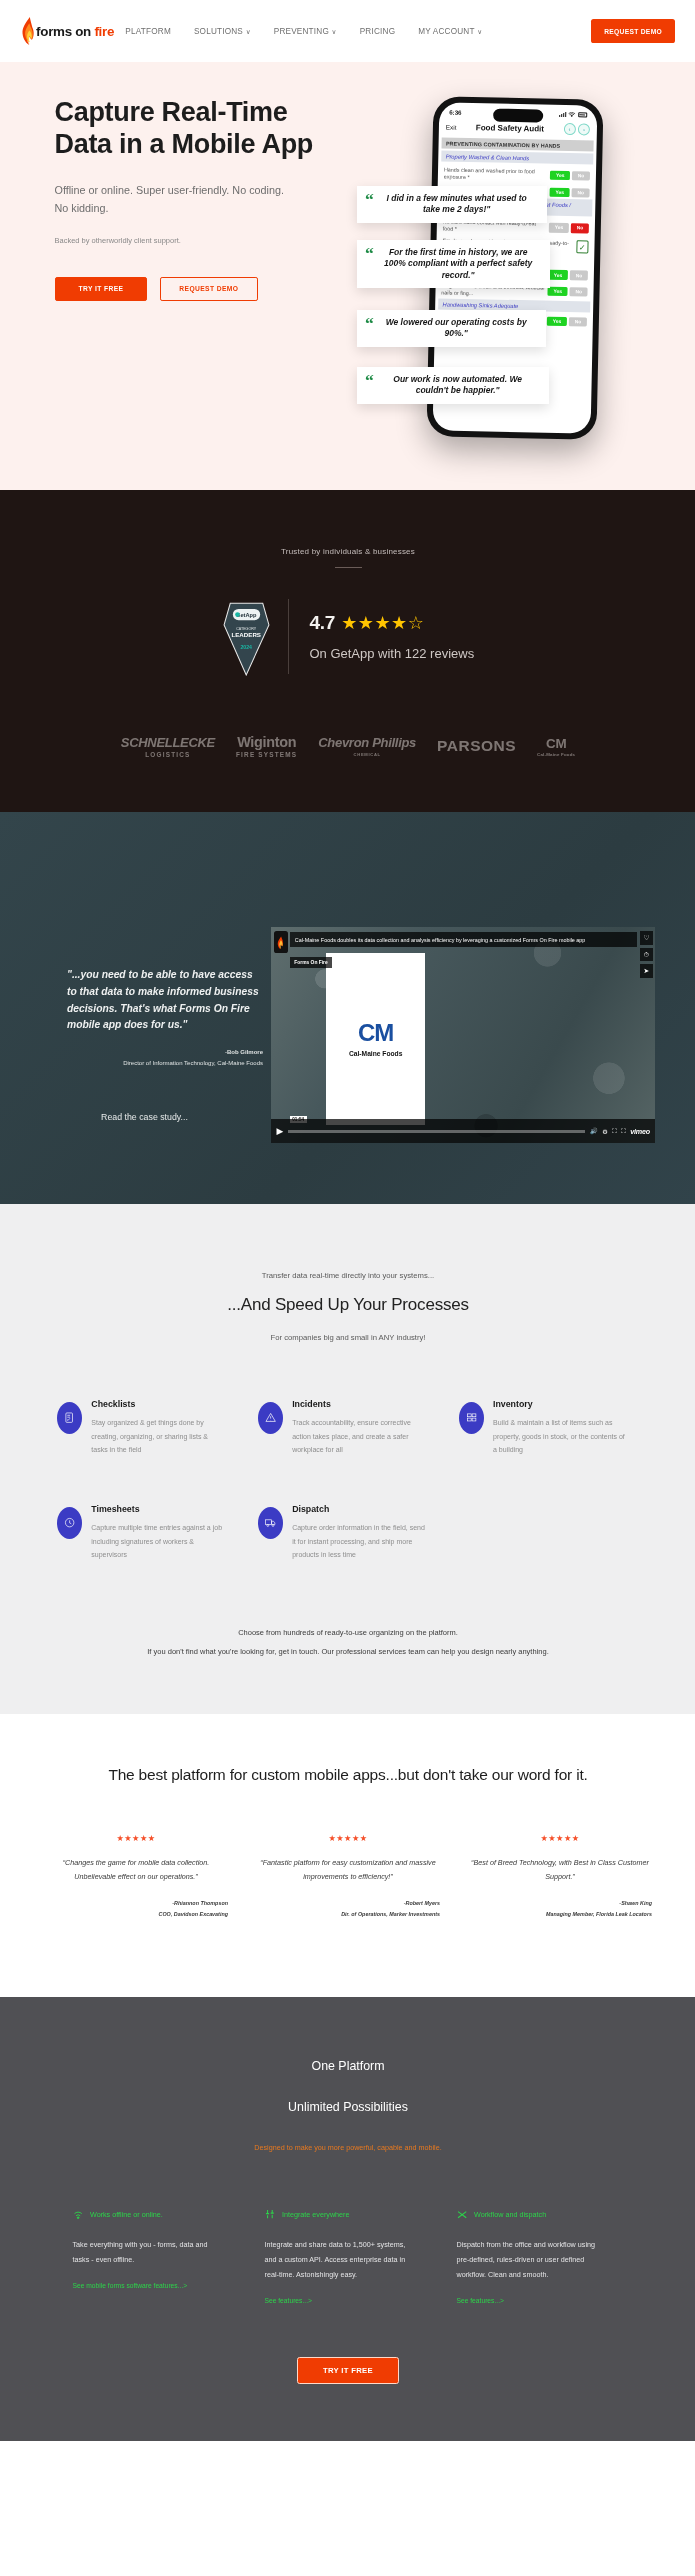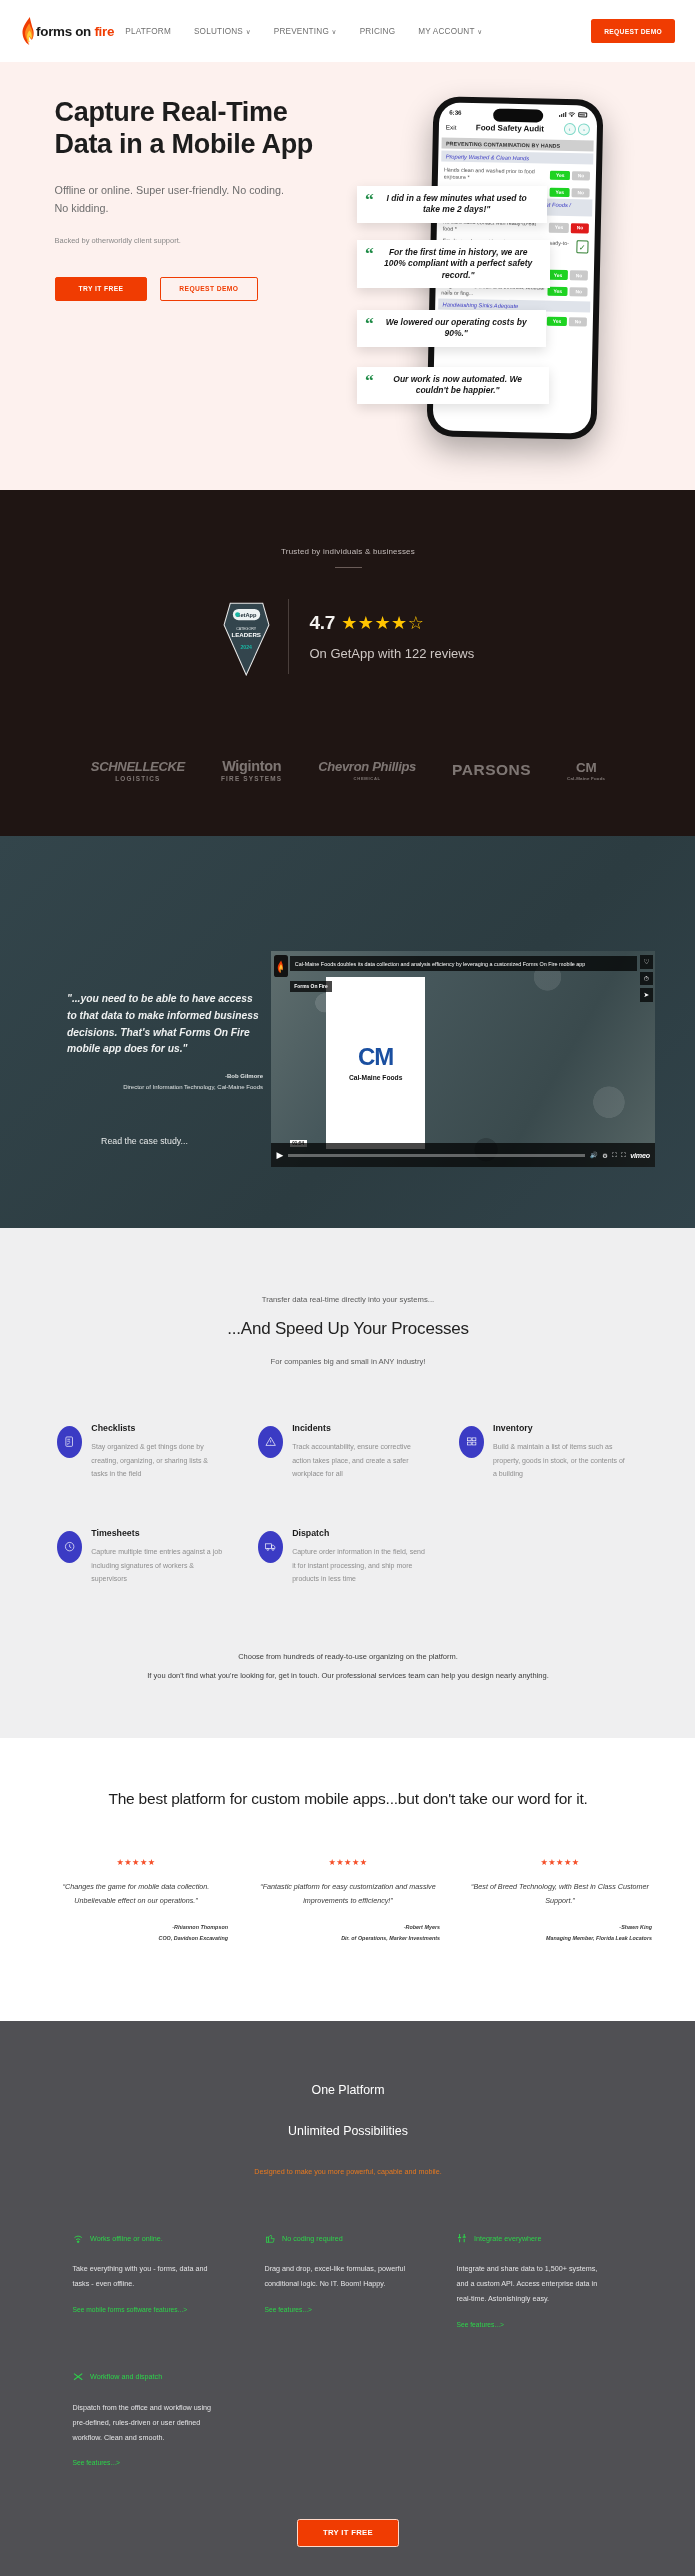--- a/index.html
+++ b/index.html
@@ -100,21 +100,21 @@
   .trusted h3{color:#c5bdbb;font-size:8px;font-weight:400;letter-spacing:0.2px;}
   .trusted .rule{width:27px;height:1.5px;background:#6a5c58;margin:11.3px auto 0;}
   .rating-row{display:flex;align-items:center;justify-content:center;gap:0;margin-top:28px;}
   .badge-getapp{width:49px;height:80px;position:relative;}
   .divider-v{width:0.5px;height:75px;background:#4a3f3c;margin:0 20.6px 0 17.5px;}
   .rating-right{text-align:left;}
   .rating-top{display:flex;align-items:center;gap:6.2px;}
   .rating-num{color:#f3f1ef;font-size:19px;font-weight:700;letter-spacing:-0.3px;}
   .stars-gold{color:#ffc400;font-size:18px;letter-spacing:0.5px;line-height:1;}
   .rating-sub{color:#cfc8c5;font-size:13px;margin-top:12.4px;text-align:right;}
-  .logos{display:flex;align-items:center;justify-content:center;gap:36px;margin-top:82px;opacity:.55;}
+  .logos{display:flex;align-items:center;justify-content:center;gap:21px;margin-top:58px;opacity:.55;}
   .clogo{color:#cdc6c3;font-weight:700;text-align:center;}
   .clogo .l1{font-size:13px;font-style:italic;letter-spacing:-0.3px;}
   .clogo .l2{font-size:6.4px;letter-spacing:1.2px;margin-top:1px;}
   .clogo.wig .l1{font-size:14.4px;font-style:normal;}
   .clogo.chev .l1{font-size:13px;font-style:italic;line-height:1.1;}
   .clogo.chev .l2{font-size:4.1px;letter-spacing:0.7px;}
   .clogo.pars .l1{font-size:15.5px;font-style:normal;letter-spacing:0.5px;}
   .clogo.cm .l1{font-size:13.4px;font-style:normal;}
   .clogo.cm .l2{font-size:4.4px;letter-spacing:0.2px;}
 
@@ -561,33 +561,20 @@
                 <path d="M6 11a6 6 0 0 1 8 0"></path>
                 <circle cx="10" cy="15" r="1.6" fill="#2cd44a"></circle>
               </svg>
             </span>
             <span>Works offline or online.</span>
           </div>
         <p>Take everything with you - forms, data and tasks - even offline.</p>
         <a href="#">See mobile forms software features...&gt;</a>
       </div>
 
-      <div class="pitem">
-        <div class="phead">
-            <span class="pglyph">
-              <svg width="9.3" height="10.3" viewBox="0 0 18 20" fill="none" stroke="#2cd44a" stroke-width="1.5">
-                <path d="M5 8V18h9l2-7H10l1-4.5A2 2 0 0 0 8 5Z"></path>
-                <rect x="1" y="8" width="3.5" height="10"></rect>
-              </svg>
-            </span>
-            <span>No coding required</span>
-          </div>
-        <p>Drag and drop, excel-like formulas, powerful conditional logic. No IT. Boom! Happy.</p>
-        <a href="#">See features...&gt;</a>
-      </div>
 
       <div class="pitem">
         <div class="phead">
             <span class="pglyph">
               <svg width="10.3" height="10.3" viewBox="0 0 20 20" fill="none" stroke="#2cd44a" stroke-width="2">
                 <path d="M5 2v7M5 12v6M14 2v6M14 11v7M2 9h6M11 8h6"></path>
               </svg>
             </span>
             <span>Integrate everywhere</span>
           </div>

